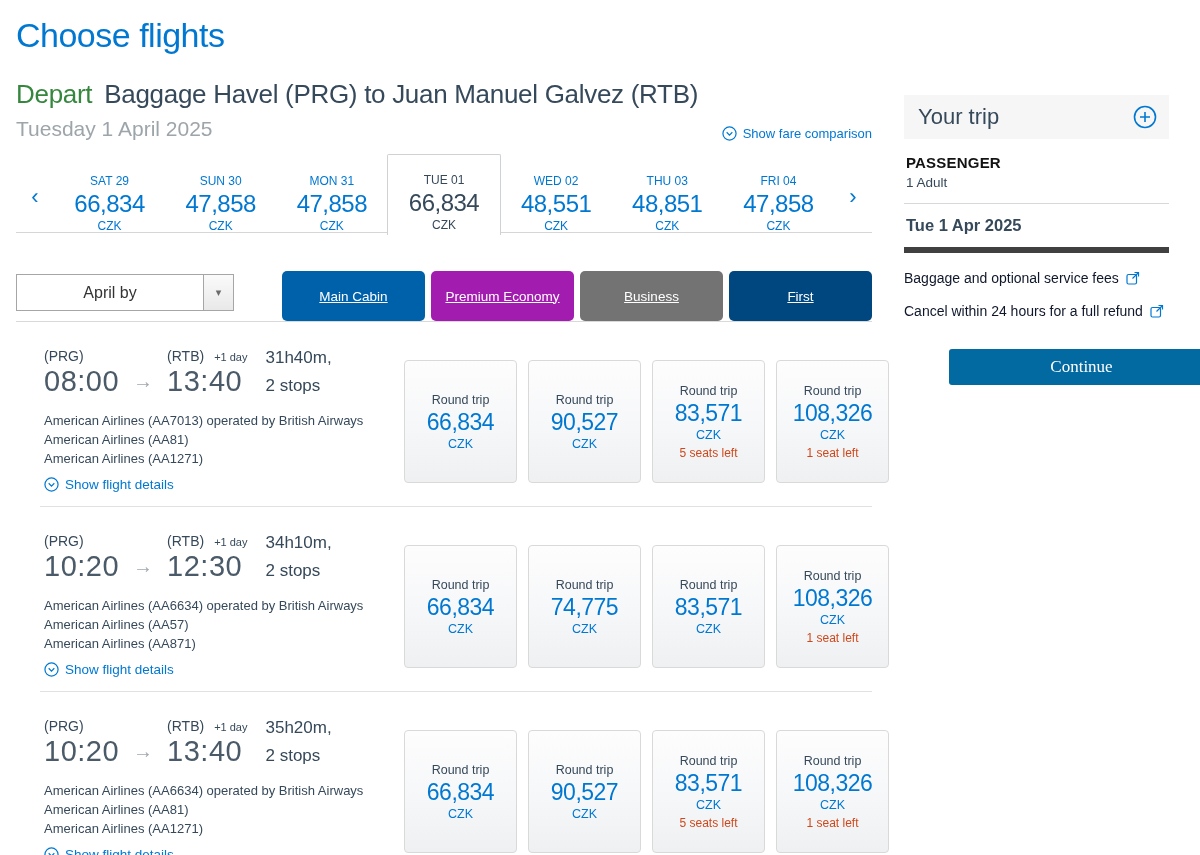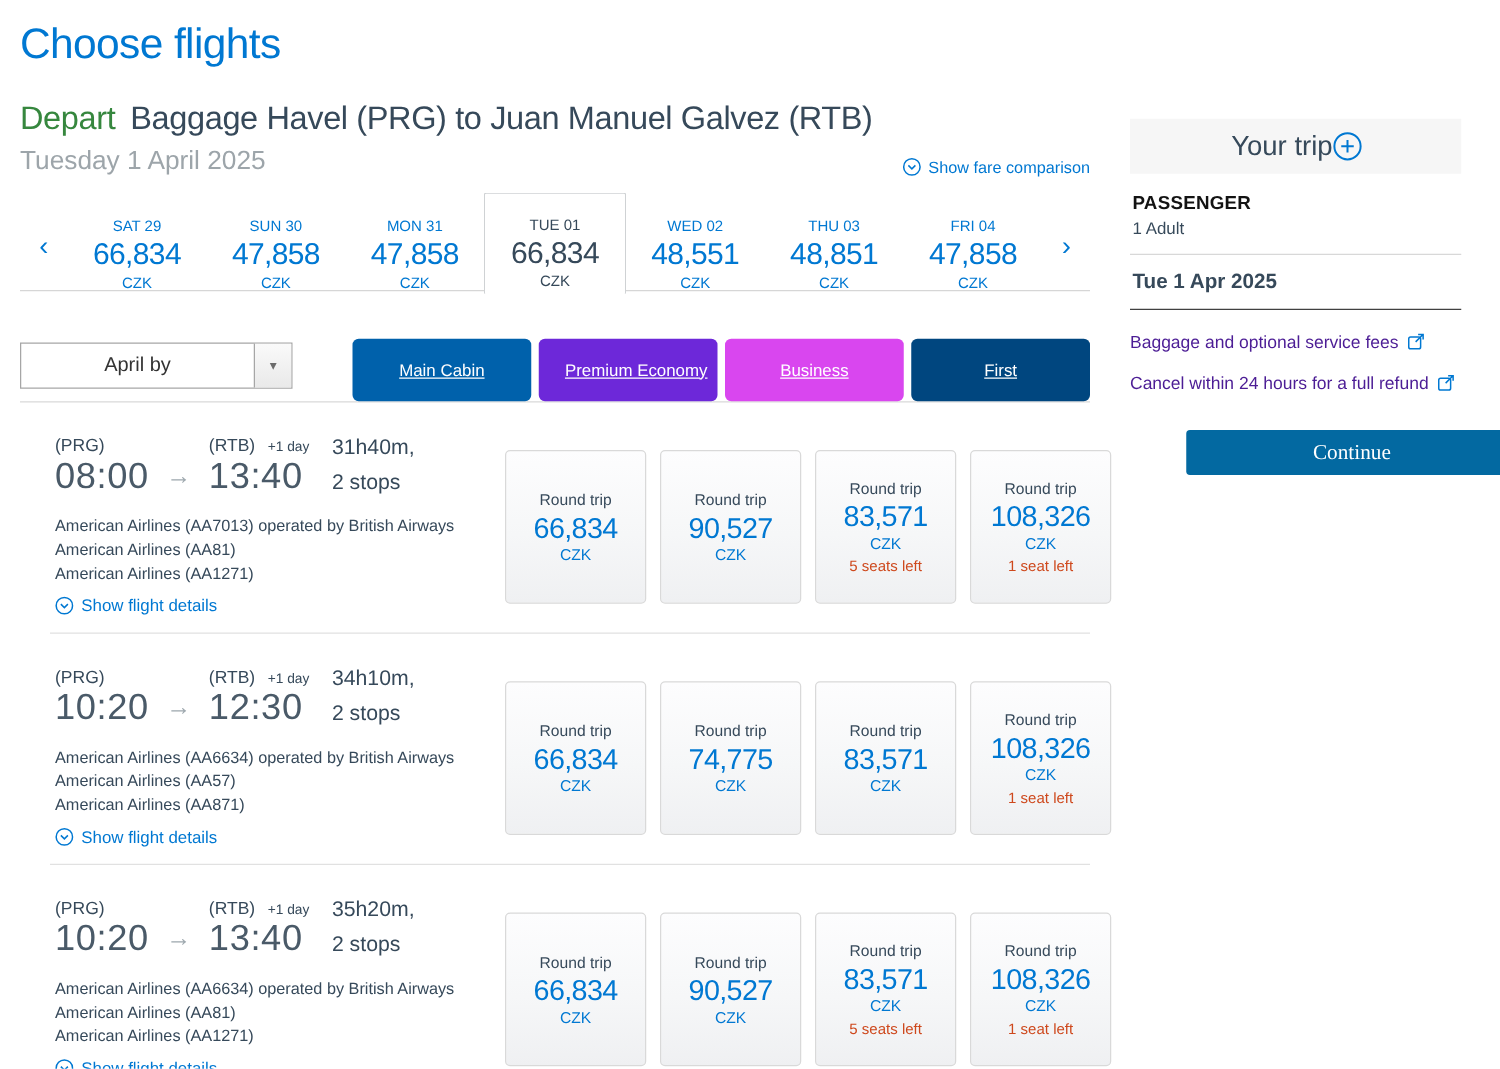--- a/index.html
+++ b/index.html
@@ -86,28 +86,28 @@
     display:flex; flex-direction:column; align-items:center; justify-content:center;
     cursor:pointer;
   }
   .fare-type { font-size:12.5px; color:#36495A; }
   .fare-price { font-size:23px; color:#0078D2; letter-spacing:-0.5px; margin-top:2px; }
   .fare-cur { font-size:12.5px; color:#0078D2; margin-top:1px; }
   .fare-note { font-size:12px; color:#CE481C; margin-top:4px; }
 
   
   .trip-header {
-    background:#F6F6F6; height:44px; display:flex; align-items:center; justify-content:center;
+    background:#F6F6F6; height:44px; display:flex; align-items:center; justify-content:space-between;
     padding:0 12px 0 14px; font-size:22px; color:#36495A;
   }
   .pass-block { padding:15px 2px 13px 2px; border-bottom:1px solid #D8D8D8; }
   .pass-label { font-size:15px; font-weight:bold; color:#131313; letter-spacing:0.2px; }
   .pass-value { font-size:13.5px; color:#36495A; margin-top:4px; }
-  .trip-date { font-size:16.5px; font-weight:bold; color:#36495A; padding:12px 2px; border-bottom:1px solid #404040; }
-  .side-link { display:flex; align-items:center; gap:7px; font-size:14px; color:#4c1d95; margin-top:17px; cursor:pointer; text-decoration:none; }
+  .trip-date { font-size:16.5px; font-weight:bold; color:#36495A; padding:12px 2px; border-bottom:6px solid #404040; }
+  .side-link { display:flex; align-items:center; gap:7px; font-size:14px; color:#0f172a; margin-top:17px; cursor:pointer; text-decoration:none; }
   .continue-btn {
     margin-top:30px; width:100%; height:36px; background:#0369a1; color:#fff;
     font-size:17px; border:none; border-radius:3px; cursor:pointer; font-family:Liberation Serif, serif;margin-left:45px;
   }
   .icon { display:inline-flex; flex:0 0 auto; }
 </style>
 </head>
 <body>
 
 <div class="content">
@@ -185,25 +185,25 @@
       <div class="sort-row">
         <div class="select">
           <span class="sel-label">April by</span>
           <span class="caret-box">▾</span>
         </div>
         <div class="tabs" id="tabs">
   <button class="tab" style="background: rgb(0, 97, 171);">
               <span class="tab-label">Main Cabin</span>
             </button>
 
-  <button class="tab" style="background: #6d28d9; justify-content: flex-end;">
+  <button class="tab" style="background: #a21caf;">
               <span class="tab-label">Premium Economy</span>
             </button>
 
-  <button class="tab" style="background: #d946ef;">
+  <button class="tab" style="background: #737373;">
               <span class="tab-label">Business</span>
             </button>
 
   <button class="tab" style="background: rgb(0, 70, 127);">
               <span class="tab-label">First</span>
             </button>
 </div>
       </div>
 
       <div id="flights">

